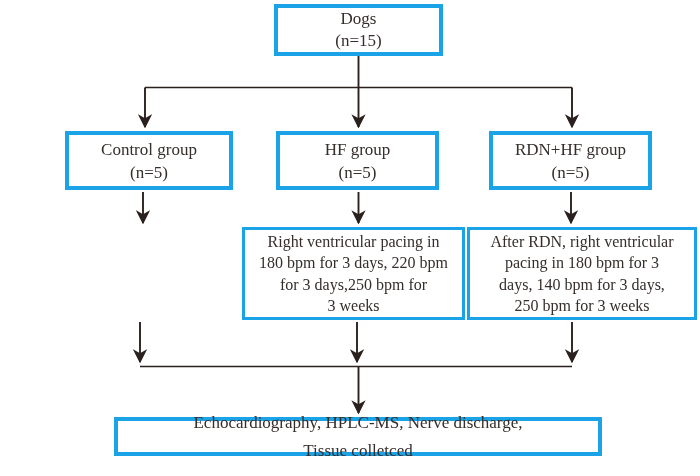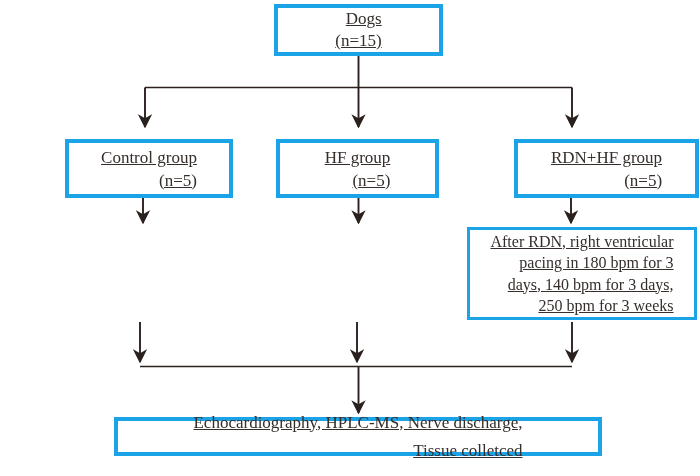--- a/index.html
+++ b/index.html
@@ -28,30 +28,29 @@
   .arrows .thin  { stroke: var(--arrow); stroke-width: 1.4; fill: none; }
   .arrows .arrow { stroke: var(--arrow); stroke-width: 1.9; fill: none; }
   .arrows .head  { fill: var(--arrow); }
   .box {
     position: absolute;
     background: var(--background);
     border: 4px solid var(--box-border);
     display: flex;
     align-items: center;
     justify-content: center;
-    text-align: right;
+    text-align: center;
     white-space: pre-line;
     color: var(--text);
-    text-decoration: underline;
   }
   .root    { left: 274px; top: 4px;   width: 169px; height: 52px; font-size: 17px; line-height: 22px; }
-  .group   { top: 131px; height: 59px; font-size: 17px; line-height: 23px; margin-top: 8px; }
+  .group   { top: 131px; height: 59px; font-size: 17px; line-height: 23px; }
   .g0      { left: 65px;  width: 168px; }
   .g1      { left: 276px; width: 163px; }
-  .g2      { left: 514px; width: 185px; }
+  .g2      { left: 489px; width: 163px; }
   .detail  { top: 227px; height: 93px; border-width: 3px; font-size: 16px; line-height: 21.5px; }
   .d0      { left: 2px;   width: 226px; }
   .d1      { left: 242px; width: 223px; }
   .d2      { left: 467px; width: 230px; }
   .outcome { left: 114px; top: 417px; width: 488px; height: 39px; font-size: 17px; line-height: 28px; }
 </style>
 </head>
 <body>
 
 <div class="canvas">
@@ -83,20 +82,24 @@
   <div class="box root">Dogs
 (n=15)</div>
 
   <div class="box group g0">Control group
 (n=5)</div>
   <div class="box group g1">HF group
 (n=5)</div>
   <div class="box group g2">RDN+HF group
 (n=5)</div>
 
+  <div class="box detail d1">Right ventricular pacing in
+180 bpm for 3 days, 220 bpm
+for 3 days,250 bpm for
+3 weeks</div>
   <div class="box detail d2">After RDN, right ventricular
 pacing in 180 bpm for 3
 days, 140 bpm for 3 days,
 250 bpm for 3 weeks</div>
 
   <div class="box outcome">Echocardiography, HPLC-MS, Nerve discharge,
 Tissue colletced</div>
 
 </div>
 

